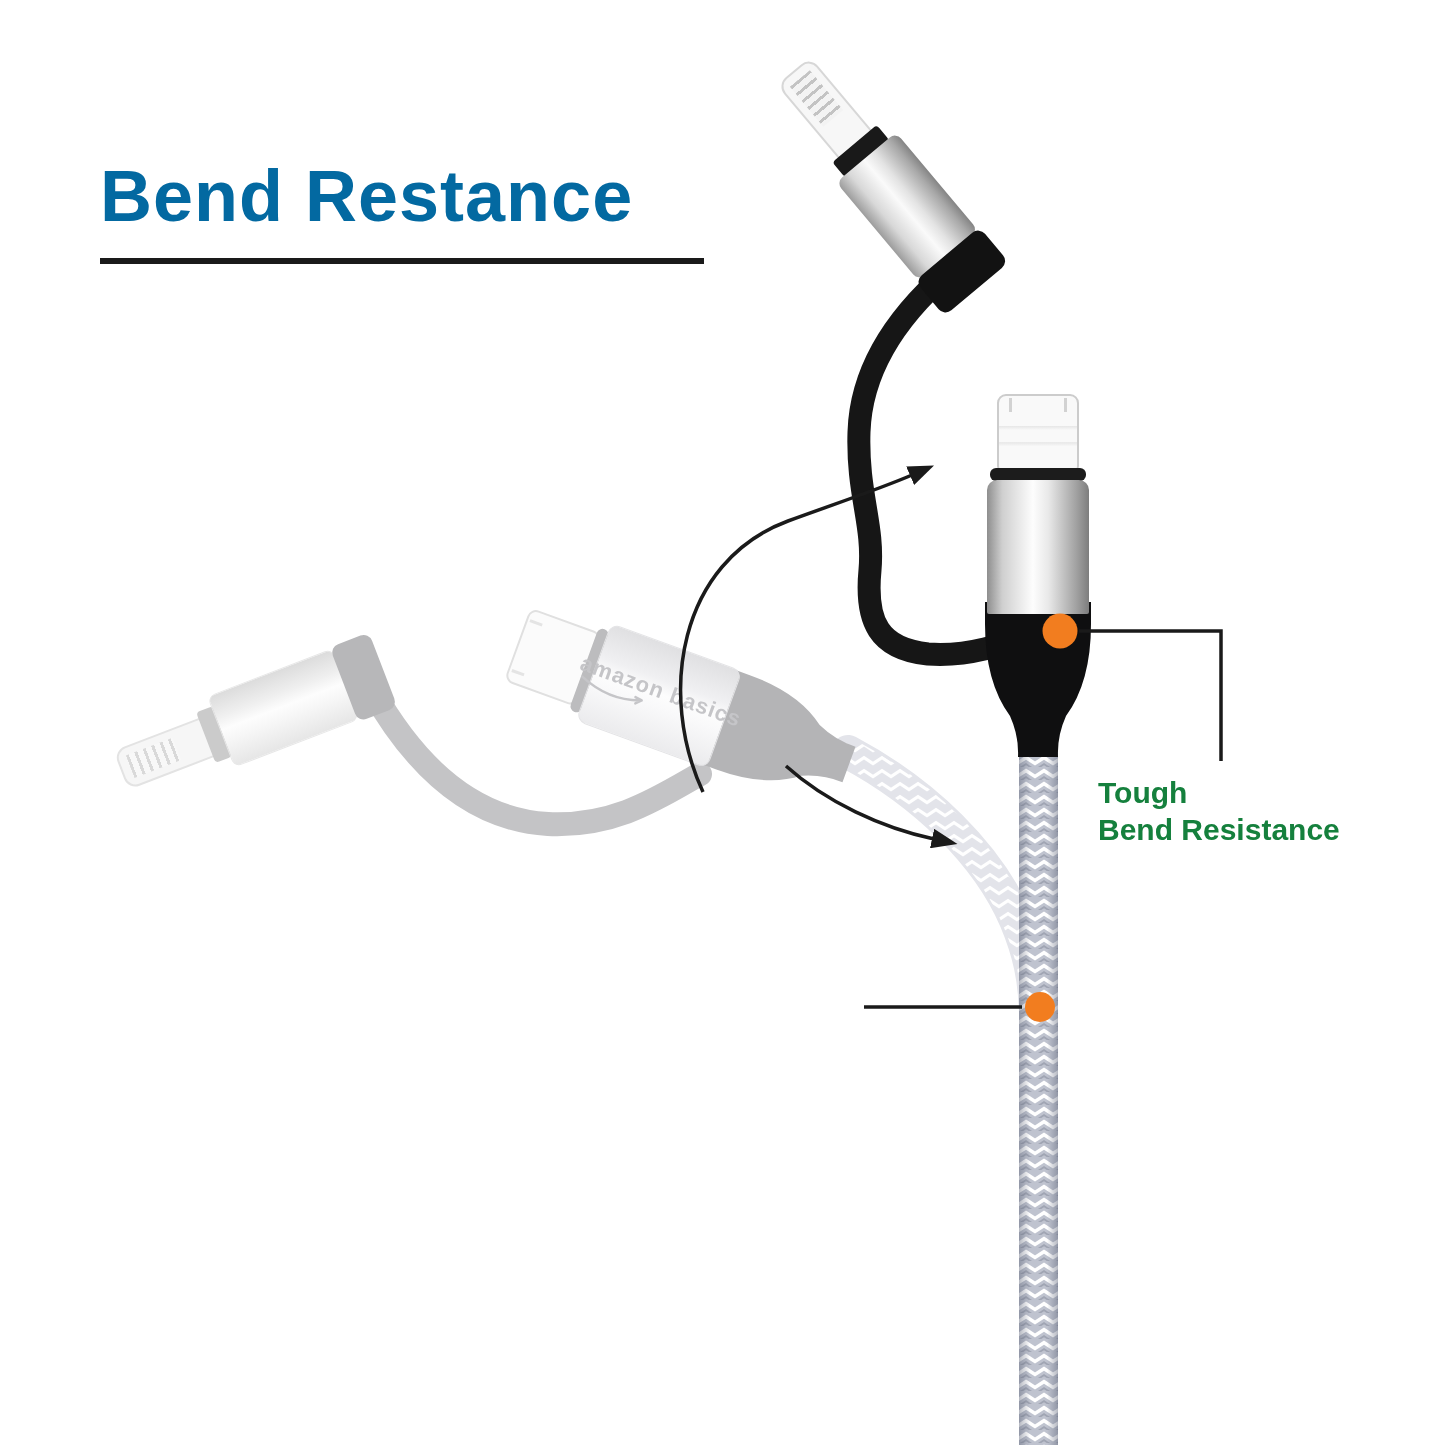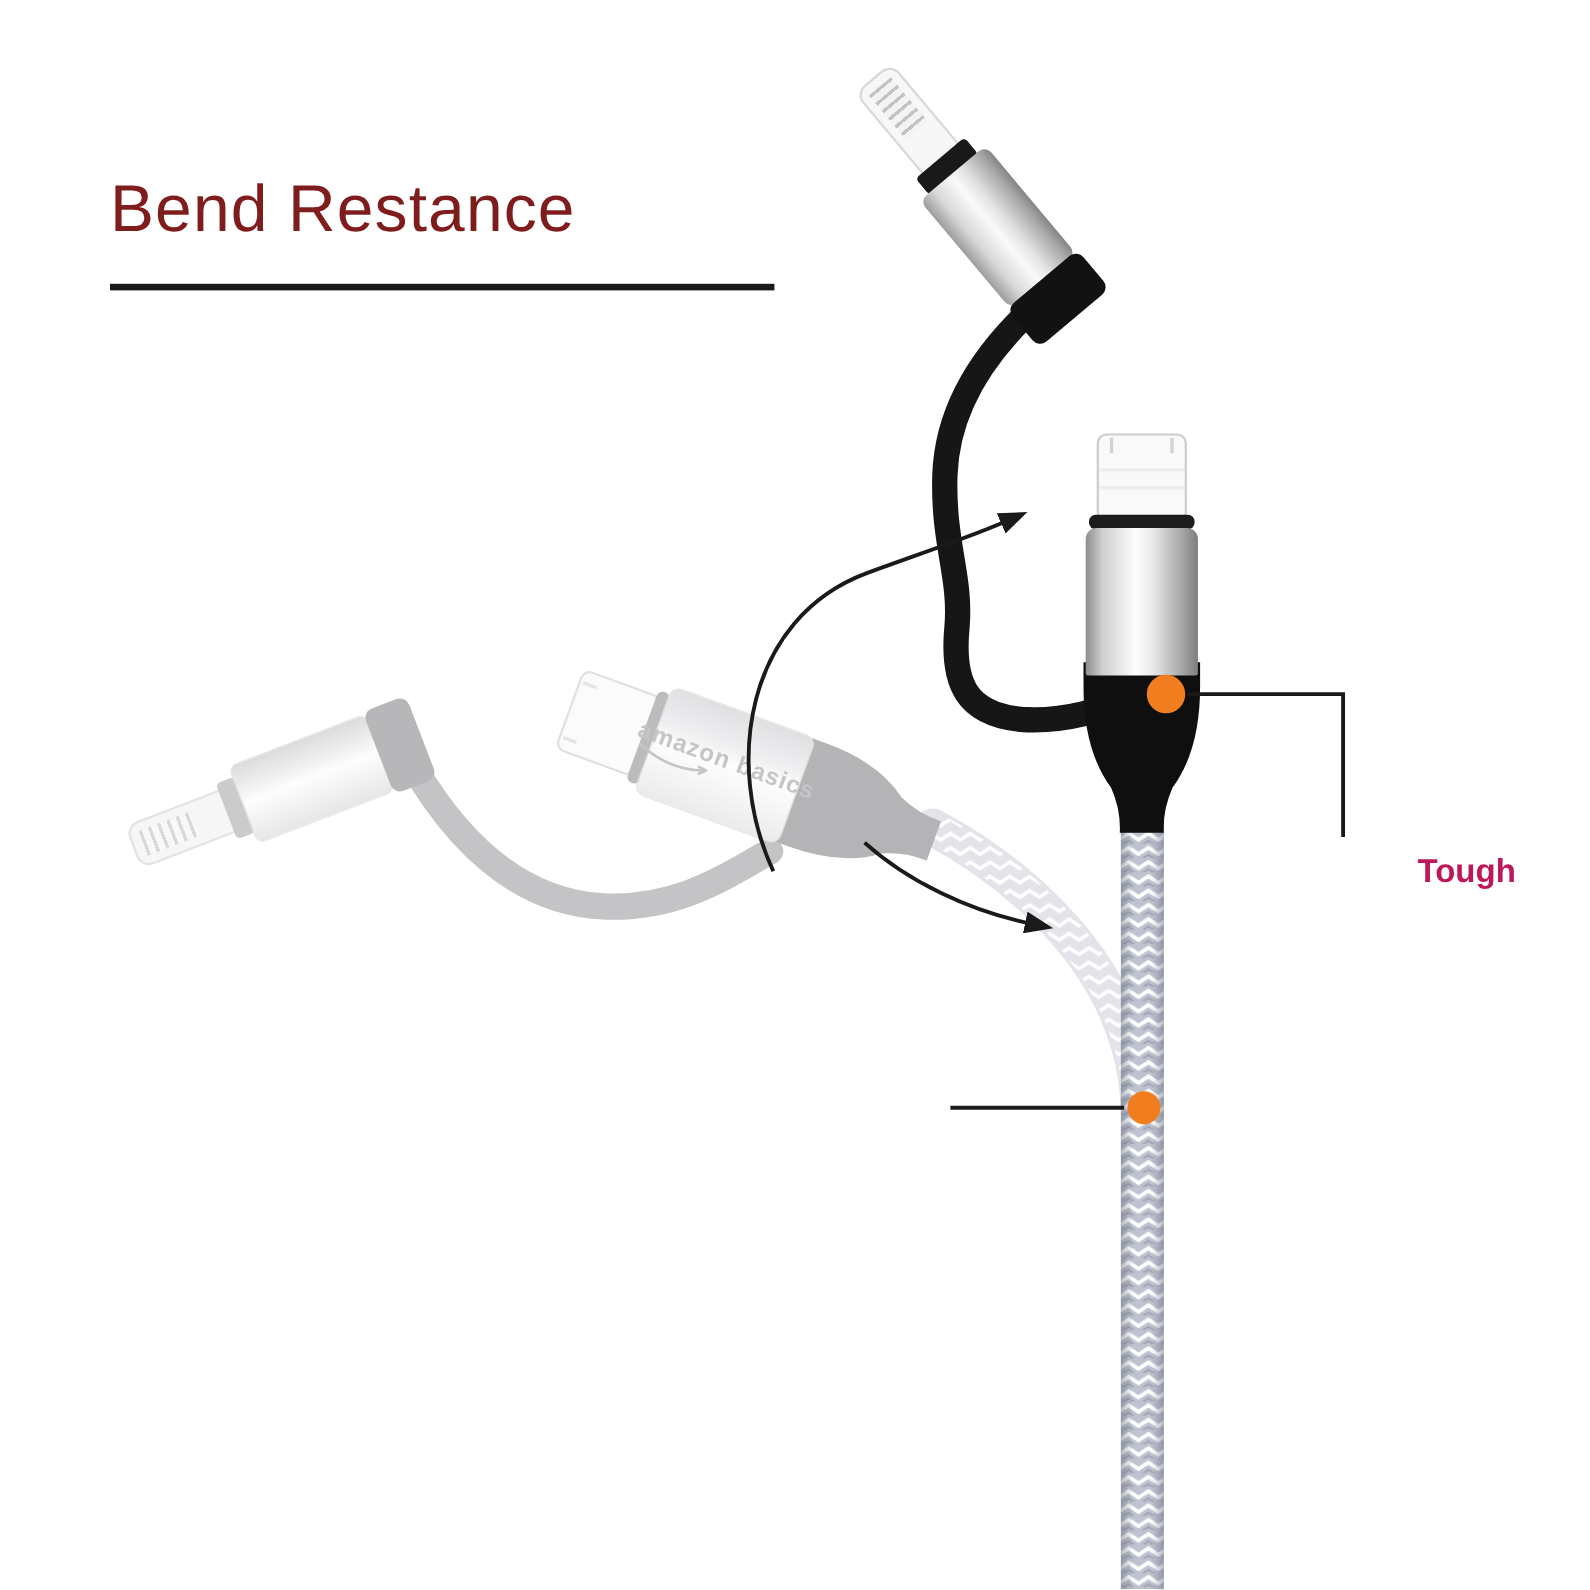--- a/index.html
+++ b/index.html
@@ -3,26 +3,26 @@
 <meta charset="utf-8">
 <style>
   html,body{margin:0;padding:0;background:#ffffff;}
   #stage{
     position:relative;width:1445px;height:1445px;background:#ffffff;overflow:hidden;
     font-family:"Liberation Sans", sans-serif;color:#1a1a1a;
   }
   svg.layer{position:absolute;left:0;top:0;width:1445px;height:1445px;}
   
   .title{
-    position:absolute;left:100px;top:160px;font-size:60px;font-weight:400;
-    letter-spacing:1px;color:#7f1d1d;white-space:nowrap;line-height:1.0;
+    position:absolute;left:100px;top:160px;font-size:72px;font-weight:700;
+    letter-spacing:1px;color:#0369a1;white-space:nowrap;line-height:1.0;
   }
   .title-underline{position:absolute;left:100px;top:258px;width:604px;height:6px;background:#1a1a1a;}
   
-  .callout{position:absolute;text-align:right;font-weight:700;color:#be185d;line-height:37px;font-size:30px;}
+  .callout{position:absolute;text-align:left;font-weight:700;color:#15803d;line-height:37px;font-size:30px;}
   .callout-bend{left:1098px;top:774px;width:280px;}
   .callout-fabric{left:666px;top:970px;width:200px;}
   
   .connector{position:absolute;display:flex;flex-direction:column;align-items:center;}
   .connector > div{flex:none;}
   
   .lightning-real{left:885px;top:180px;transform:translate(-50%,-50%) rotate(-40deg);}
   .lr-pin{width:40px;height:94px;background:#f7f7f7;border:2px solid #d7d7d7;border-radius:12px 12px 3px 3px;
           display:flex;justify-content:center;}
   .lr-contacts{width:26px;height:52px;margin-top:8px;
@@ -156,16 +156,17 @@
 
     <circle cx="1060" cy="631" r="17.5" fill="#F27D1F"></circle>
     <circle cx="1040" cy="1007" r="15" fill="#F27D1F"></circle>
   </svg>
 
   <div class="title">Bend Restance</div>
   <div class="title-underline"></div>
 
   <div class="callout callout-bend">
     <div>Tough</div>
+    <div>Bend Resistance</div>
   </div>
 
 
 </div>
 
 </body></html>

